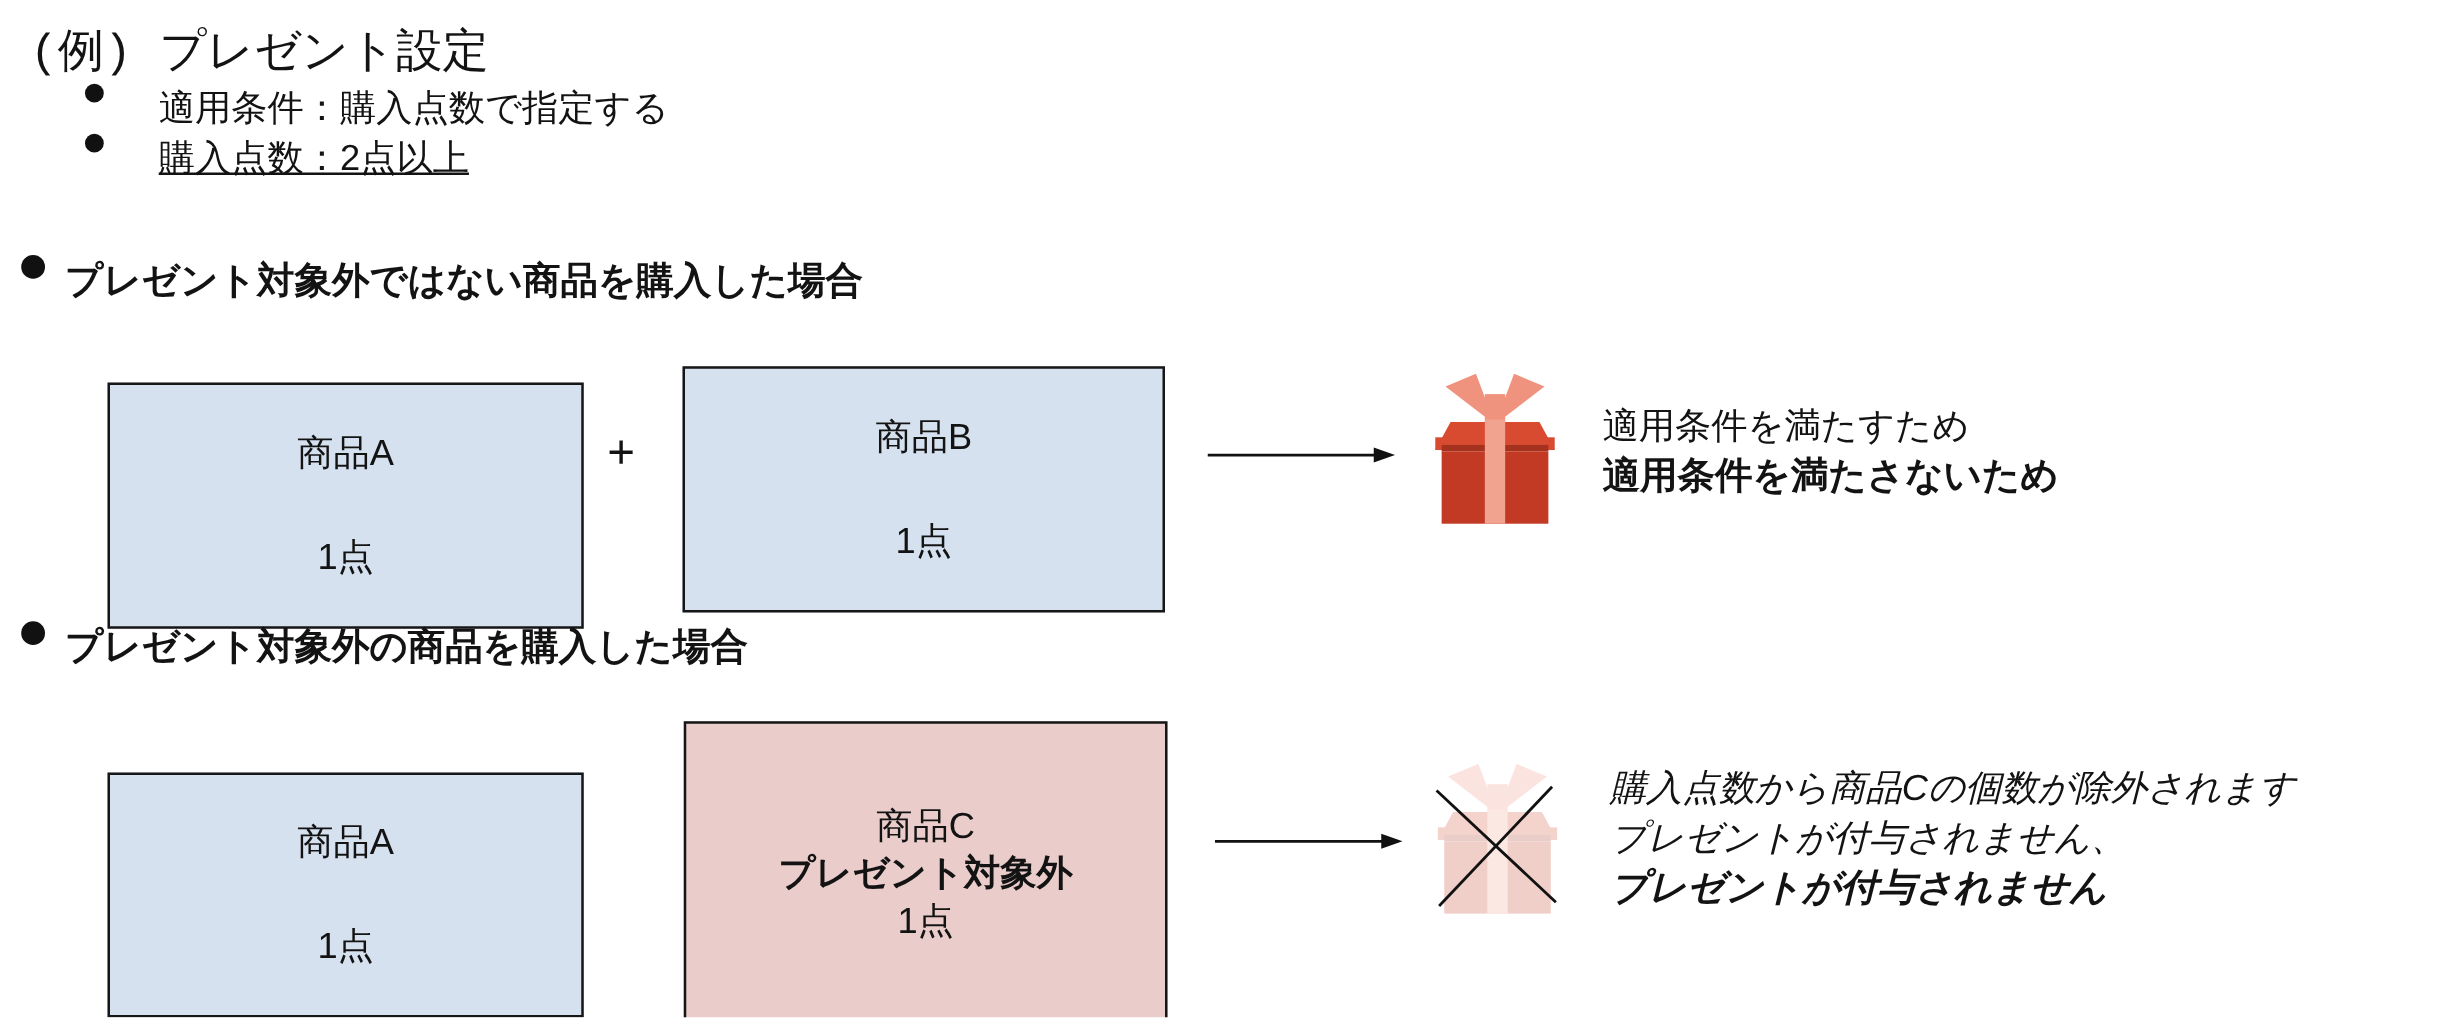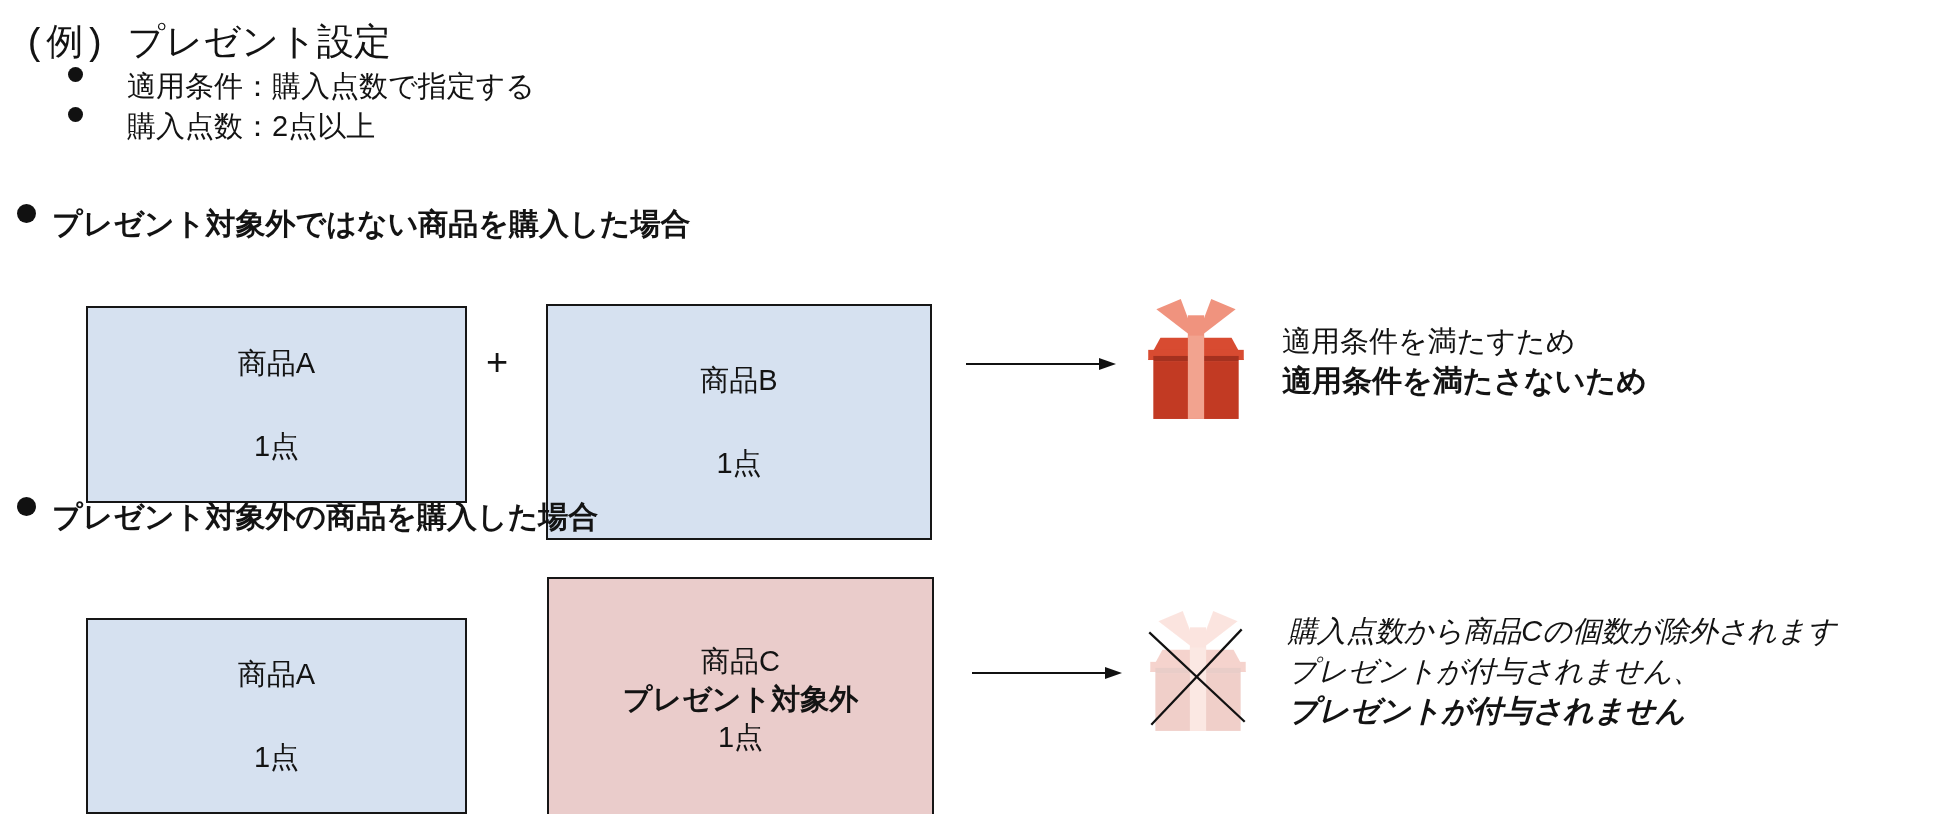--- a/index.html
+++ b/index.html
@@ -9,39 +9,39 @@
     background:#ffffff;
     font-family:"Liberation Sans","DejaVu Sans",sans-serif;
     color:var(--text,#131313);
     overflow:hidden;
   }
   .abs{position:absolute;}
   .intro-title{left:24px;top:24px;font-size:37px;line-height:40px;font-family:Liberation Mono, monospace;}
   .bullet-row{left:68px;display:flex;align-items:flex-start;height:40px;font-size:29px;}
   .bullet-row .dot{width:15px;height:15px;border-radius:50%;background:#111;margin-right:44px;flex:0 0 auto;}
   .bullet-1{top:67px;}
-  .bullet-2{top:107px;}
+  .bullet-2{top:107px;text-decoration:underline;}
   .section-heading{left:17px;display:flex;align-items:flex-start;font-size:30px;font-weight:700;height:42px;}
   .section-heading .hdot{width:19px;height:19px;border-radius:50%;background:#111;margin-right:16px;flex:0 0 auto;}
   .heading-1{top:204px;}
   .heading-2{top:497px;}
   .pbox{
     box-sizing:border-box;
     border:2px solid var(--box-border,#161616);
     display:flex;flex-direction:column;align-items:center;justify-content:center;
     text-align:center;font-size:29px;
   }
   .pbox.blue{background:var(--box-blue-fill,#d6e1f0);margin-top:41px;}
   .pbox.pink{background:var(--box-pink-fill,#eacccb);}
   .pbox.two-line{gap:42px;}
   .pbox.two-line .bline{line-height:41px;}
   .pbox.three-line .bline{line-height:38px;}
   .bline.bold{font-weight:700;}
   .box-a1{left:86px;top:265px;width:381px;height:197px;}
-  .box-b1{left:546px;top:263px;width:386px;height:236px;}
+  .box-b1{left:546px;top:252px;width:386px;height:197px;}
   .box-a2{left:86px;top:577px;width:381px;height:196px;}
   .box-c2{left:547px;top:577px;width:387px;height:244px;}
   .plus-sign{left:479px;top:340px;width:36px;text-align:center;font-size:38px;line-height:44px;}
   .arrow-1{left:966px;top:355px;}
   .arrow-2{left:972px;top:664px;}
   .gift-1{left:1140px;top:297px;}
   .gift-2{left:1137px;top:605px;}
   .result-block{font-size:29px;line-height:40px;white-space:nowrap;}
   .result-1{left:1282px;top:321px;}
   .result-2{left:1288px;top:611px;font-style:italic;}

